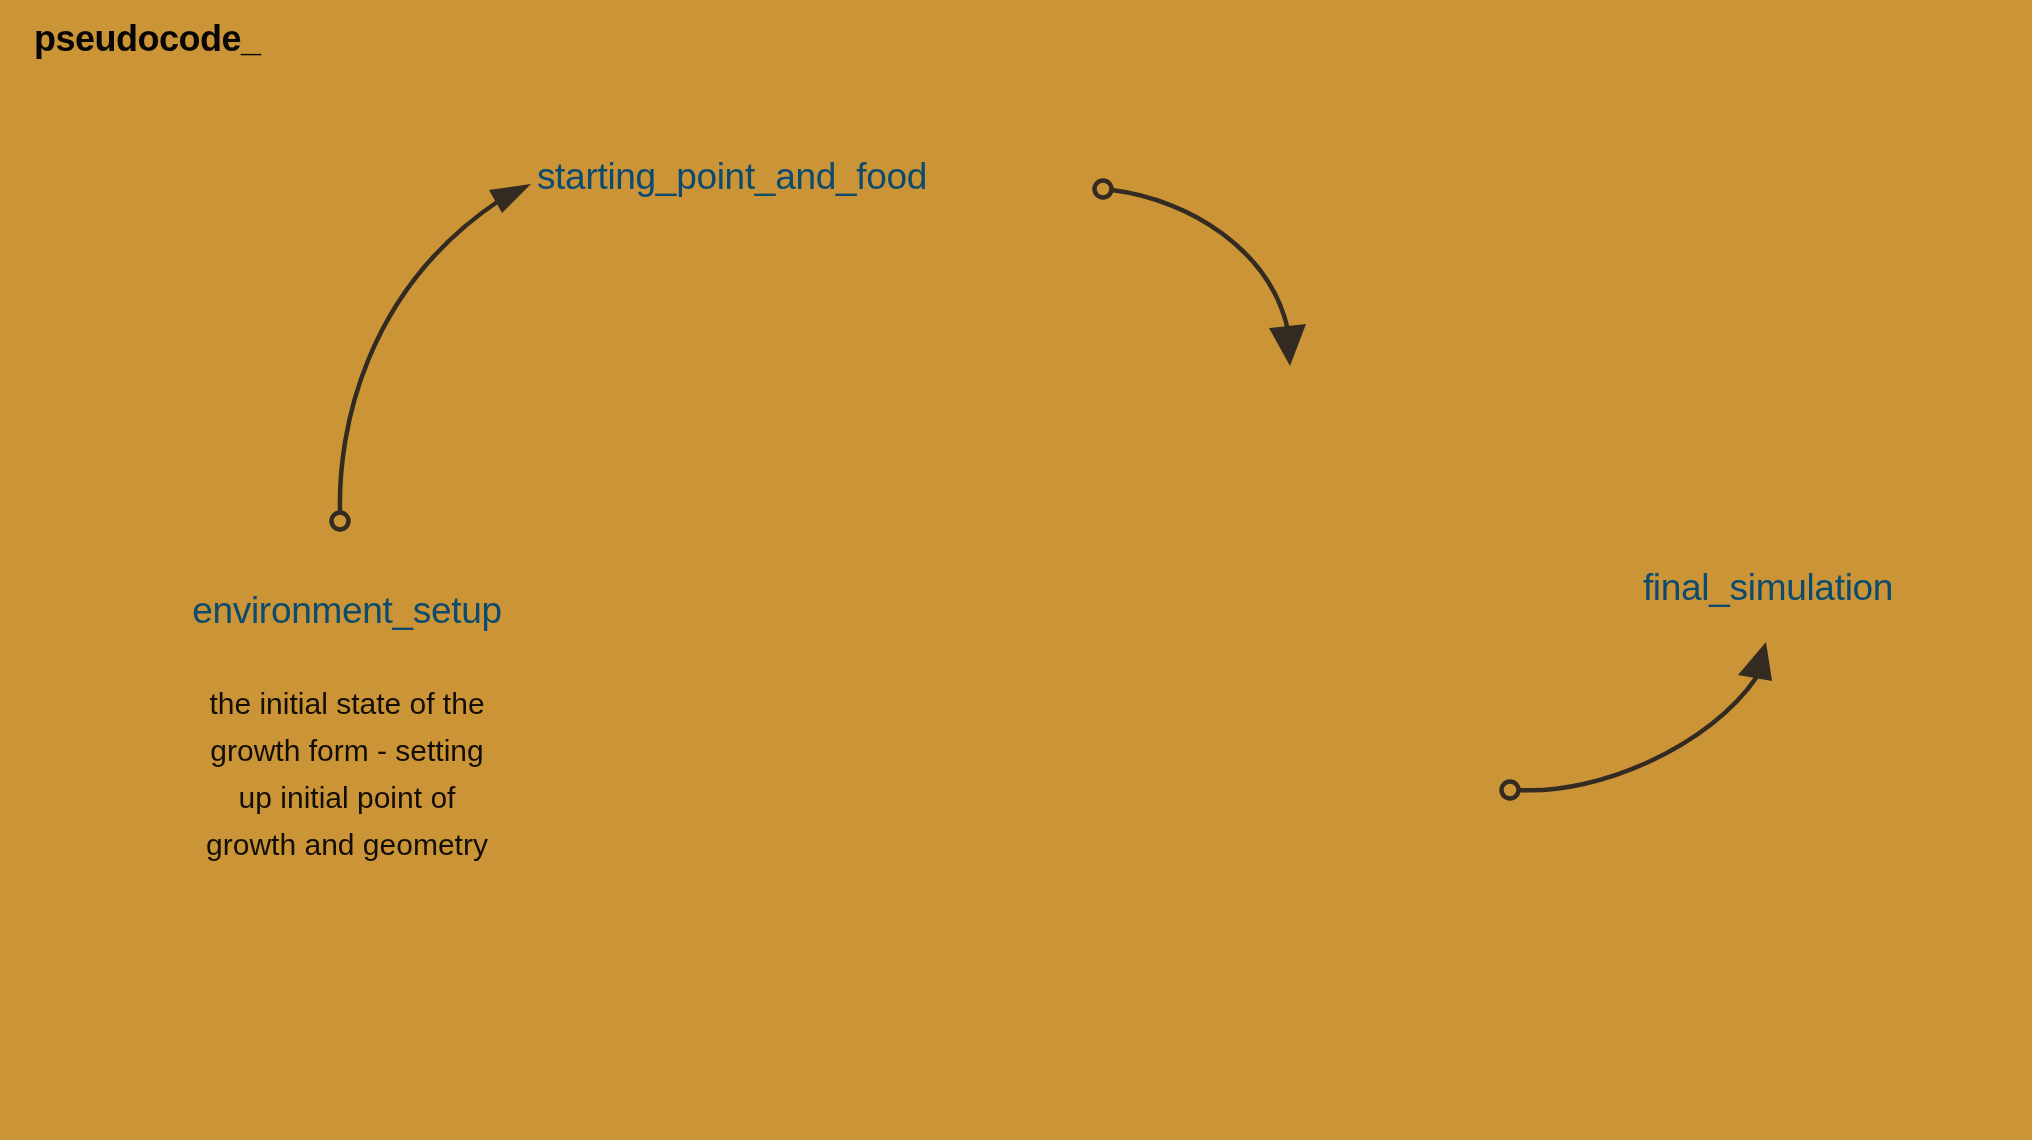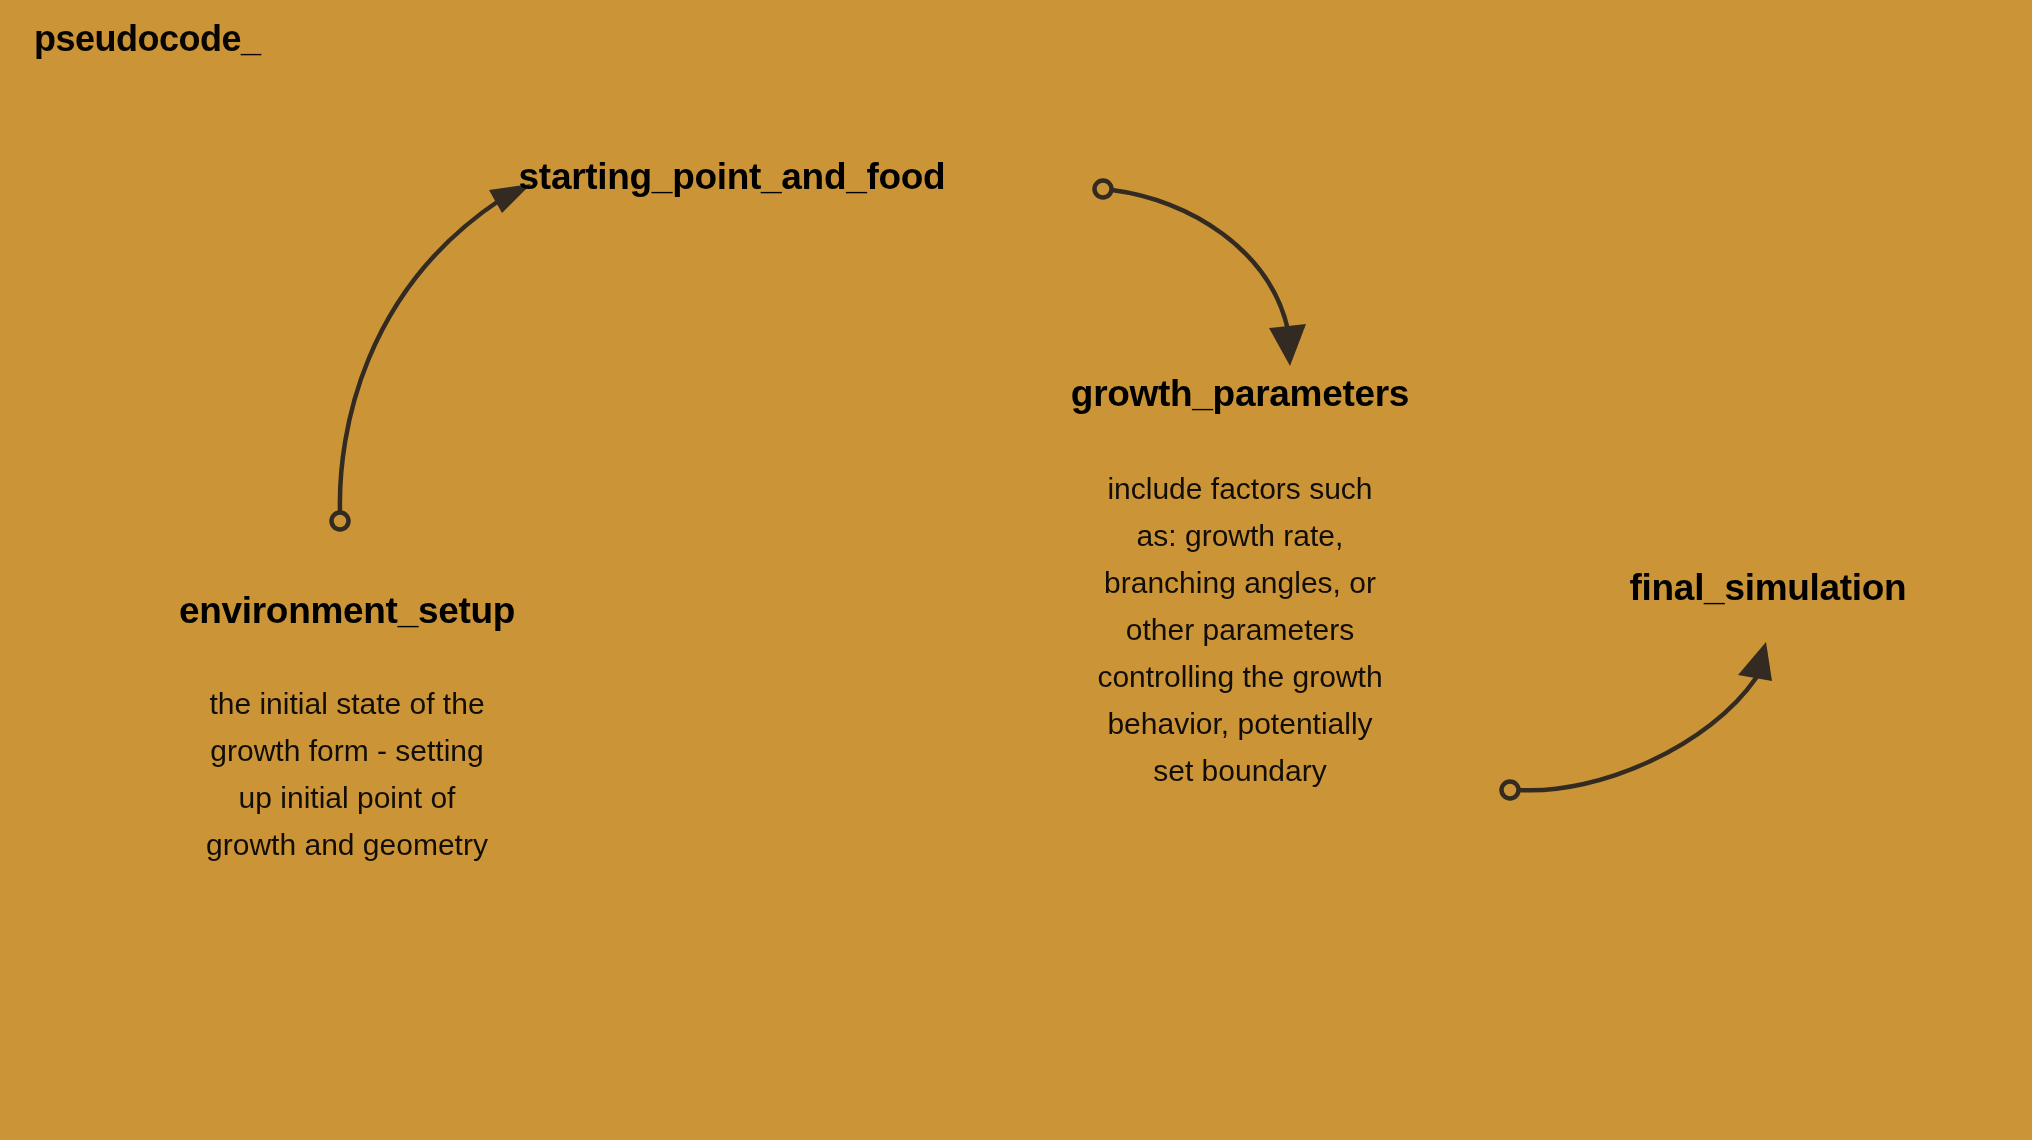--- a/index.html
+++ b/index.html
@@ -38,23 +38,23 @@
     width: 2032px;
     height: 1140px;
     pointer-events: none;
   }
   .node {
     position: absolute;
     text-align: center;
   }
   .node-title {
     font-size: 37px;
-    font-weight: 700;
+    font-weight: 400;
     letter-spacing: -0.3px;
-    color: #000000;
+    color: #0c4a6e;
     white-space: nowrap;
     line-height: 1.2;
   }
   .node-desc {
     font-size: 30px;
     font-weight: 400;
     line-height: 47px;
     color: #120d07;
     white-space: pre-line;
   }
@@ -130,28 +130,18 @@
     <div class="node-desc">the initial state of the
 growth form - setting
 up initial point of
 growth and geometry</div>
   </div>
 
   <div class="node" id="node-starting-point-and-food">
     <div class="node-title">starting_point_and_food</div>
   </div>
 
-  <div class="node" id="node-growth-parameters">
-    <div class="node-title">growth_parameters</div>
-    <div class="node-desc">include factors such
-as: growth rate,
-branching angles, or
-other parameters
-controlling the growth
-behavior, potentially
-set boundary</div>
-  </div>
 
   <div class="node" id="node-final-simulation">
     <div class="node-title">final_simulation</div>
   </div>
 
 </div>
 
 </body></html>

